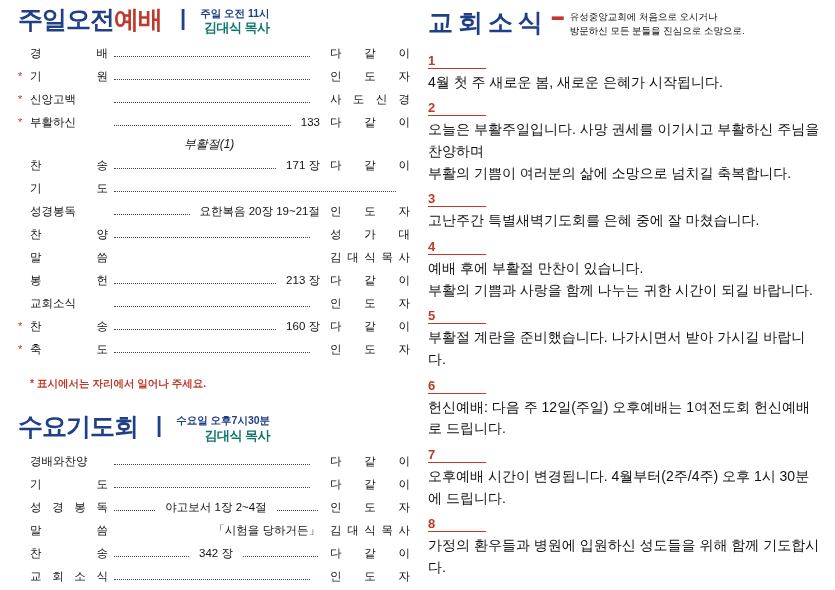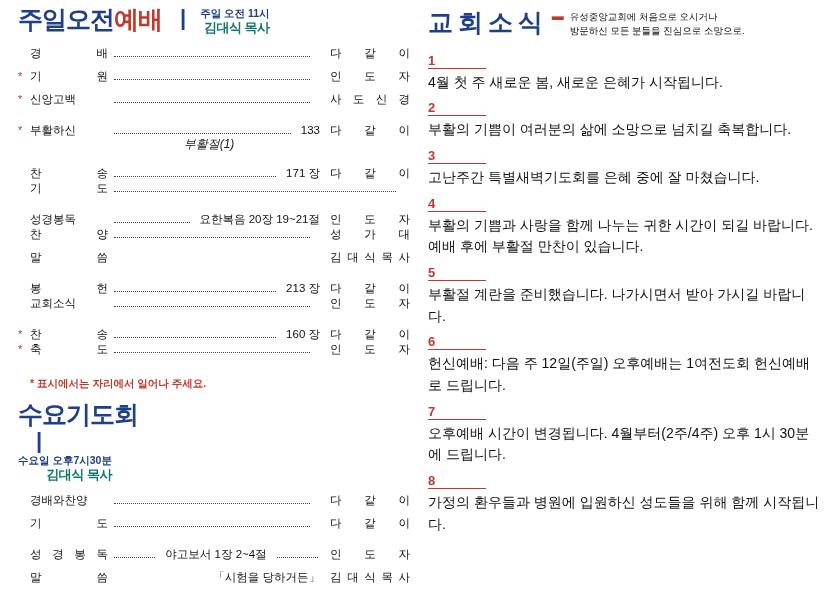--- a/index.html
+++ b/index.html
@@ -64,21 +64,20 @@
     border-bottom: 1px dotted #444;
     margin: 0 6px 4px 6px;
     height: 11px;
   }
   .mid {
     flex: 0 0 auto;
     text-align: center;
     white-space: nowrap;
     padding: 0 4px;
     font-size: 11.5px;
-    margin-top: 8px;
   }
   .leader {
     flex: 0 0 86px;
     display: flex; justify-content: space-between;
     white-space: nowrap;
     padding-left: 6px;
   }
   .leader span { display: inline-block; }
   .center-caption {
     text-align: center; font-size: 12px; height: 20px; line-height: 20px;
@@ -315,21 +314,21 @@
             <span>도</span>
             <span>자</span>
           </div>
       </div>
 
       <div class="note">* 표시에서는 자리에서 일어나 주세요.</div>
     </div>
 
     <div class="gap"></div>
 
-    <div class="svc-head" style="margin-top:0;flex-direction:column;">
+    <div class="svc-head" style="margin-top:12px;">
       <div class="svc-title">수요기도회</div>
       <div class="svc-divider">|</div>
       <div class="svc-meta">
         <div class="time">수요일 오후7시30분</div>
         <div class="pastor">김대식 목사</div>
       </div>
     </div>
 
     <div class="order">
 
@@ -464,50 +463,51 @@
 
     <div class="news-list">
 
       <div class="news-item">
         <div class="news-num">1</div>
         <div class="news-line">4월 첫 주 새로운 봄, 새로운 은혜가 시작됩니다.</div>
       </div>
 
       <div class="news-item">
         <div class="news-num">2</div>
+        <div class="news-line">오늘은 부활주일입니다. 사망 권세를 이기시고 부활하신 주님을 찬양하며</div>
         <div class="news-line">부활의 기쁨이 여러분의 삶에 소망으로 넘치길 축복합니다.</div>
       </div>
 
       <div class="news-item">
         <div class="news-num">3</div>
         <div class="news-line">고난주간 특별새벽기도회를 은혜 중에 잘 마쳤습니다.</div>
       </div>
 
       <div class="news-item">
         <div class="news-num">4</div>
+        <div class="news-line">예배 후에 부활절 만찬이 있습니다.</div>
         <div class="news-line">부활의 기쁨과 사랑을 함께 나누는 귀한 시간이 되길 바랍니다.</div>
-        <div class="news-line">예배 후에 부활절 만찬이 있습니다.</div>
       </div>
 
       <div class="news-item">
         <div class="news-num">5</div>
         <div class="news-line">부활절 계란을 준비했습니다. 나가시면서 받아 가시길 바랍니다.</div>
       </div>
 
       <div class="news-item">
         <div class="news-num">6</div>
         <div class="news-line">헌신예배: 다음 주 12일(주일) 오후예배는 1여전도회 헌신예배로 드립니다.</div>
       </div>
 
       <div class="news-item">
         <div class="news-num">7</div>
         <div class="news-line">오후예배 시간이 변경됩니다. 4월부터(2주/4주) 오후 1시 30분에 드립니다.</div>
       </div>
 
       <div class="news-item">
         <div class="news-num">8</div>
-        <div class="news-line">가정의 환우들과 병원에 입원하신 성도들을 위해 함께 시작됩니다.</div>
+        <div class="news-line">가정의 환우들과 병원에 입원하신 성도들을 위해 함께 기도합시다.</div>
       </div>
 
     </div>
   </div>
 
 </div>
 
 </body></html>

